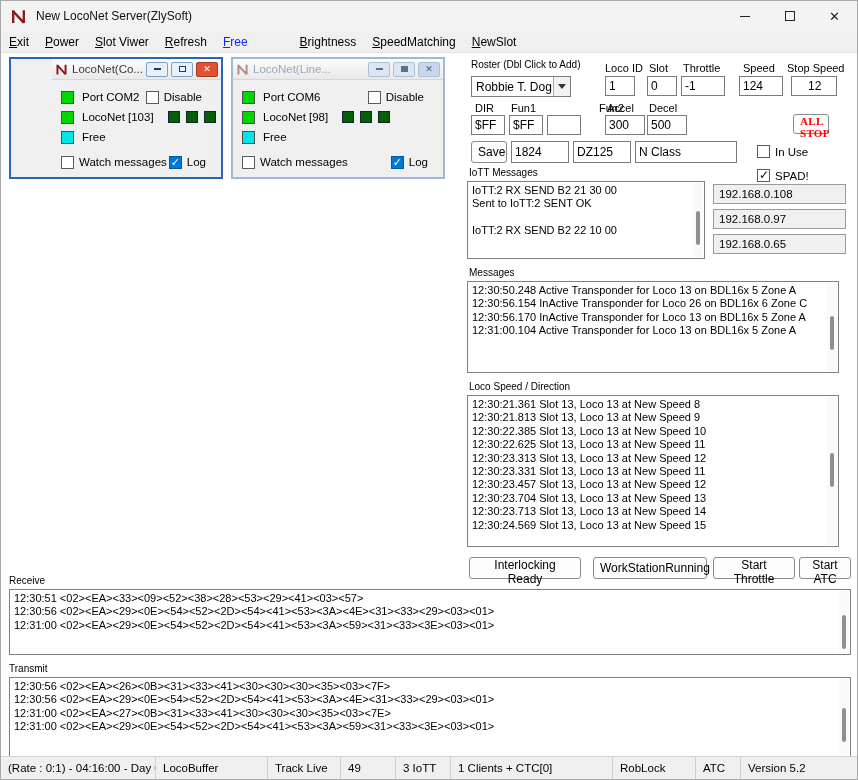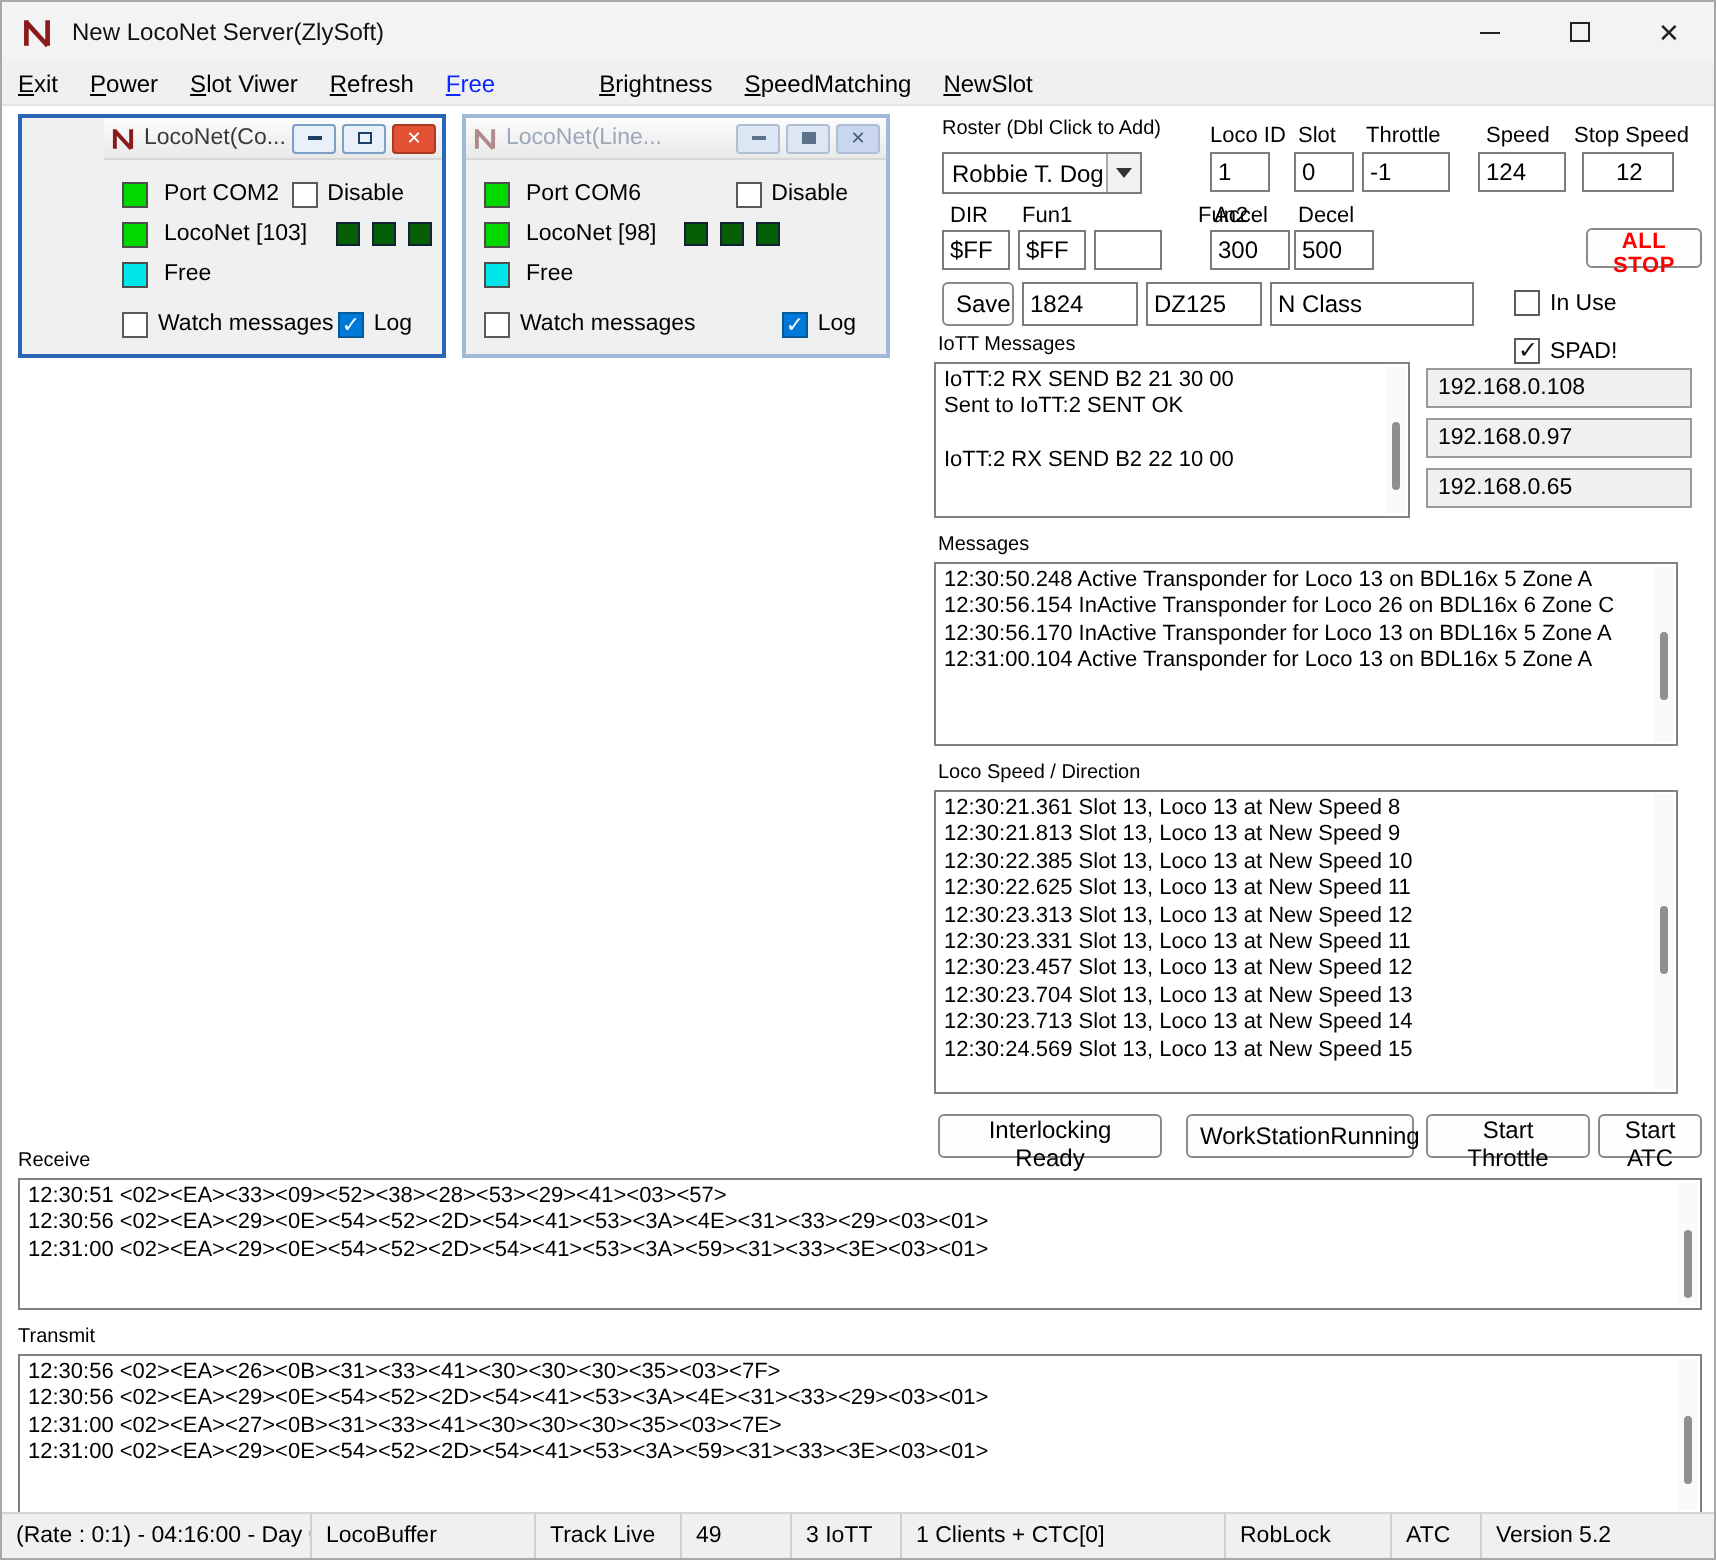--- a/index.html
+++ b/index.html
@@ -238,21 +238,21 @@
     <div class="lbl" style="left:44px;top:45px;">Fun1</div>
     <div class="lbl" style="left:84px;top:45px;margin-left:48px;">Fun2</div>
     <div class="lbl" style="left:140px;top:45px;">Accel</div>
     <div class="lbl" style="left:182px;top:45px;">Decel</div>
 
     <input class="field" style="left: 4px; top: 58px; width: 34px;" value="$FF">
     <input class="field" style="left: 42px; top: 58px; width: 34px;" value="$FF">
     <input class="field" style="left: 80px; top: 58px; width: 34px;" value="">
     <input class="field" style="left: 138px; top: 58px; width: 40px;" value="300">
     <input class="field" style="left: 180px; top: 58px; width: 40px;" value="500">
-    <button class="btn allstop" style="left:326px;top:57px;width:58px;">ALL STOP</button>
+    <button class="btn allstop" style="left:326px;top:57px;width:36px;font-family:Liberation Serif, serif;">ALL STOP</button>
 
     <button class="btn" style="left:4px;top:84px;width:36px;">Save</button>
     <input class="field" style="left: 44px; top: 84px; width: 58px; height: 22px;" value="1824">
     <input class="field" style="left: 106px; top: 84px; width: 58px; height: 22px;" value="DZ125">
     <input class="field" style="left: 168px; top: 84px; width: 102px; height: 22px;" value="N Class">
     <span class="cb" style="position:absolute;left:290px;top:88px;">
       <span class="box"></span>
       <span class="cb-label">In Use</span>
     </span>
     <span class="cb dark-checked" style="position:absolute;left:290px;top:112px;">

